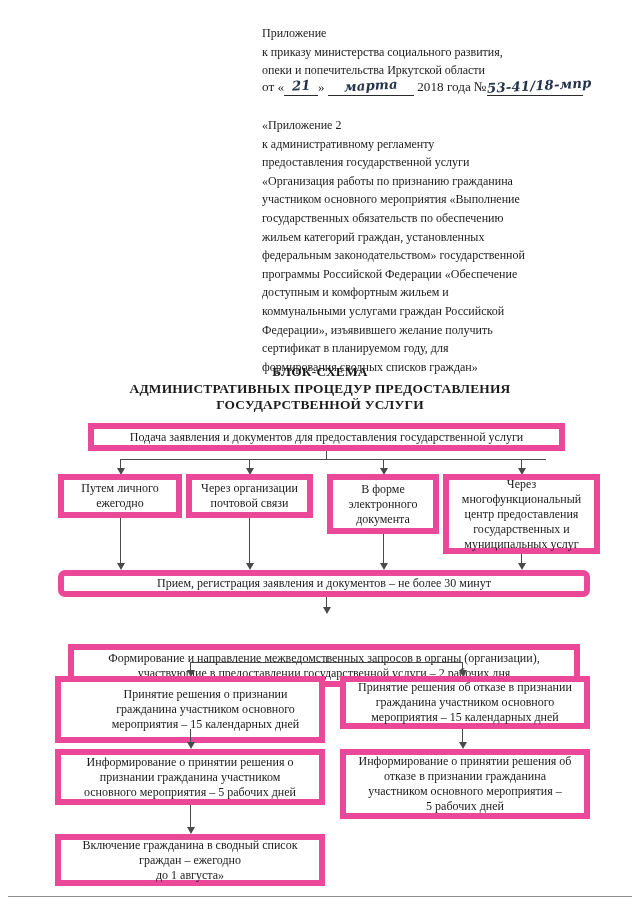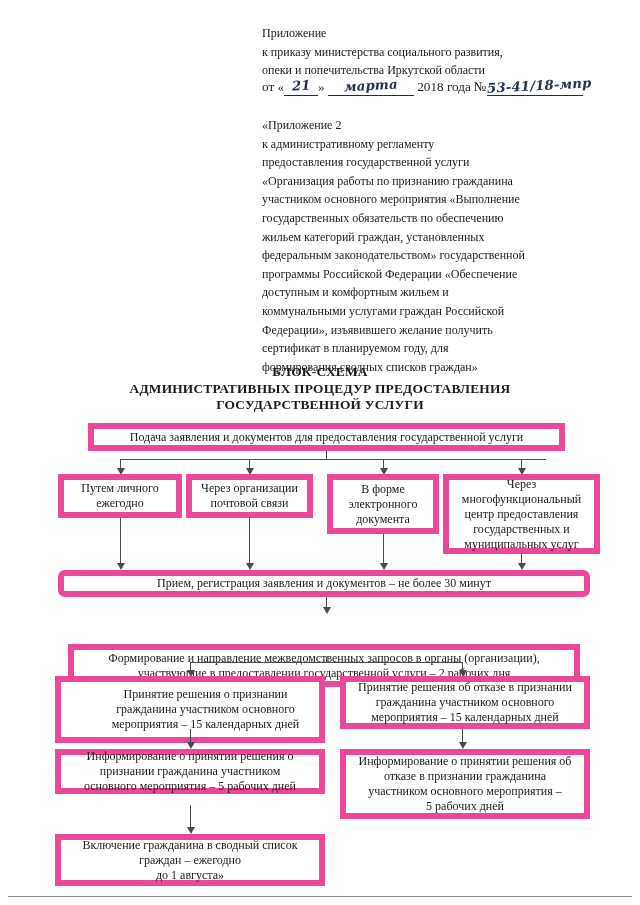--- a/index.html
+++ b/index.html
@@ -258,21 +258,21 @@
 гражданина участником основного
 мероприятия – 15 календарных дней</span>
   </div>
 
   <div class="conn v" style="left:190px; top:729px; height:16px;"></div>
   <div class="arrow-head" style="left:187px; top:742px;"></div>
 
   <div class="conn v" style="left:462px; top:729px; height:16px;"></div>
   <div class="arrow-head" style="left:459px; top:742px;"></div>
 
-  <div class="node" style="left:55px; top:749px; width:270px; height:45px;">
+  <div class="node" style="left:55px; top:749px; width:270px; height:56px;">
     <span class="txt">Информирование о принятии решения о
 признании гражданина участником
 основного мероприятия – 5 рабочих дней</span>
   </div>
 
   <div class="node" style="left:340px; top:749px; width:250px; height:70px;">
     <span class="txt">Информирование о принятии решения об
 отказе в признании гражданина
 участником основного мероприятия –
 5 рабочих дней</span>

